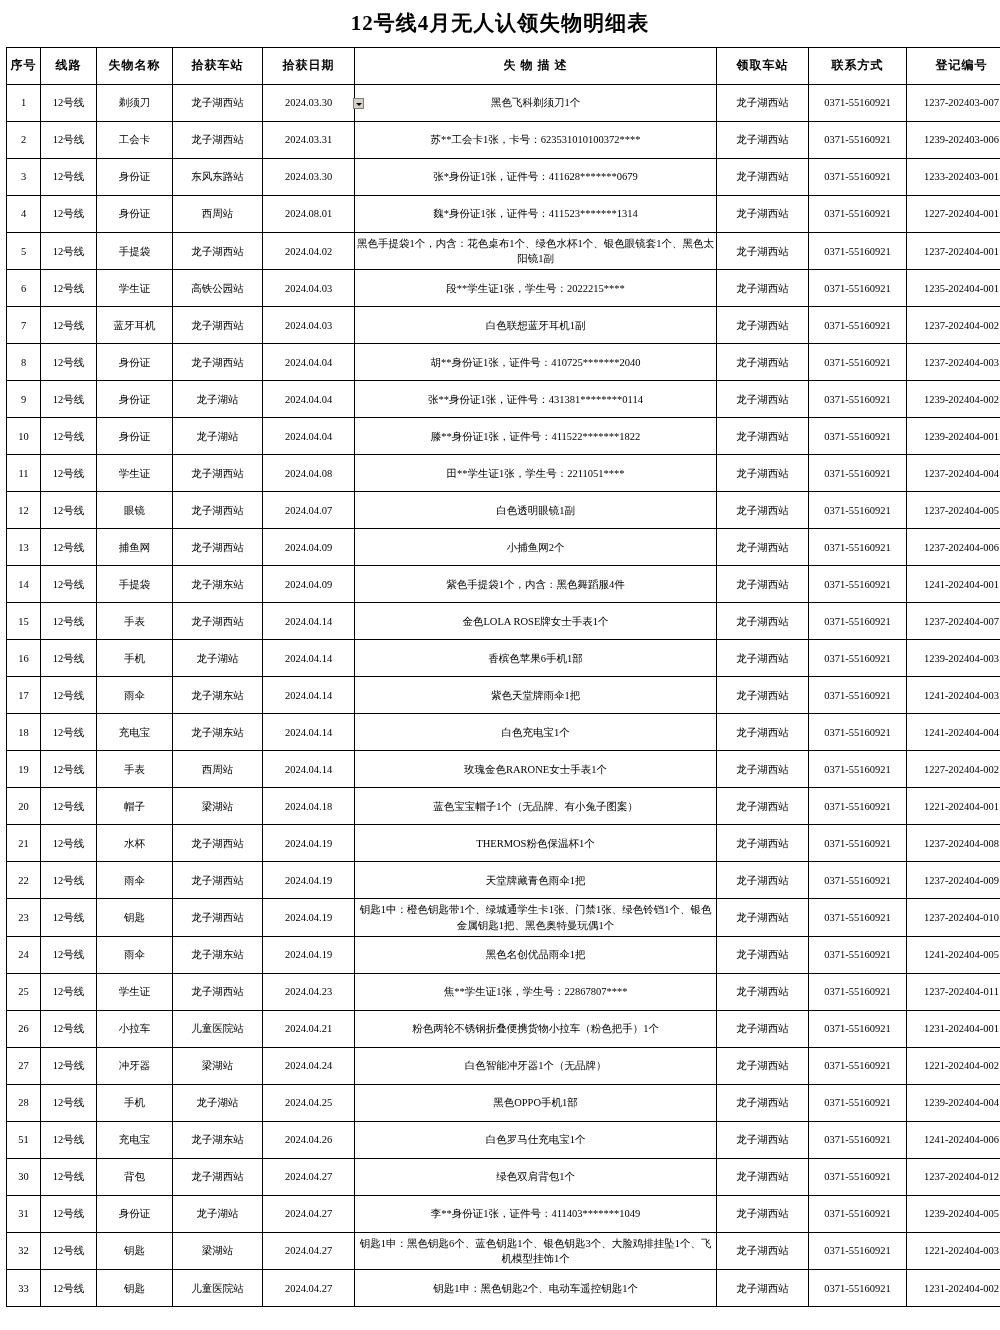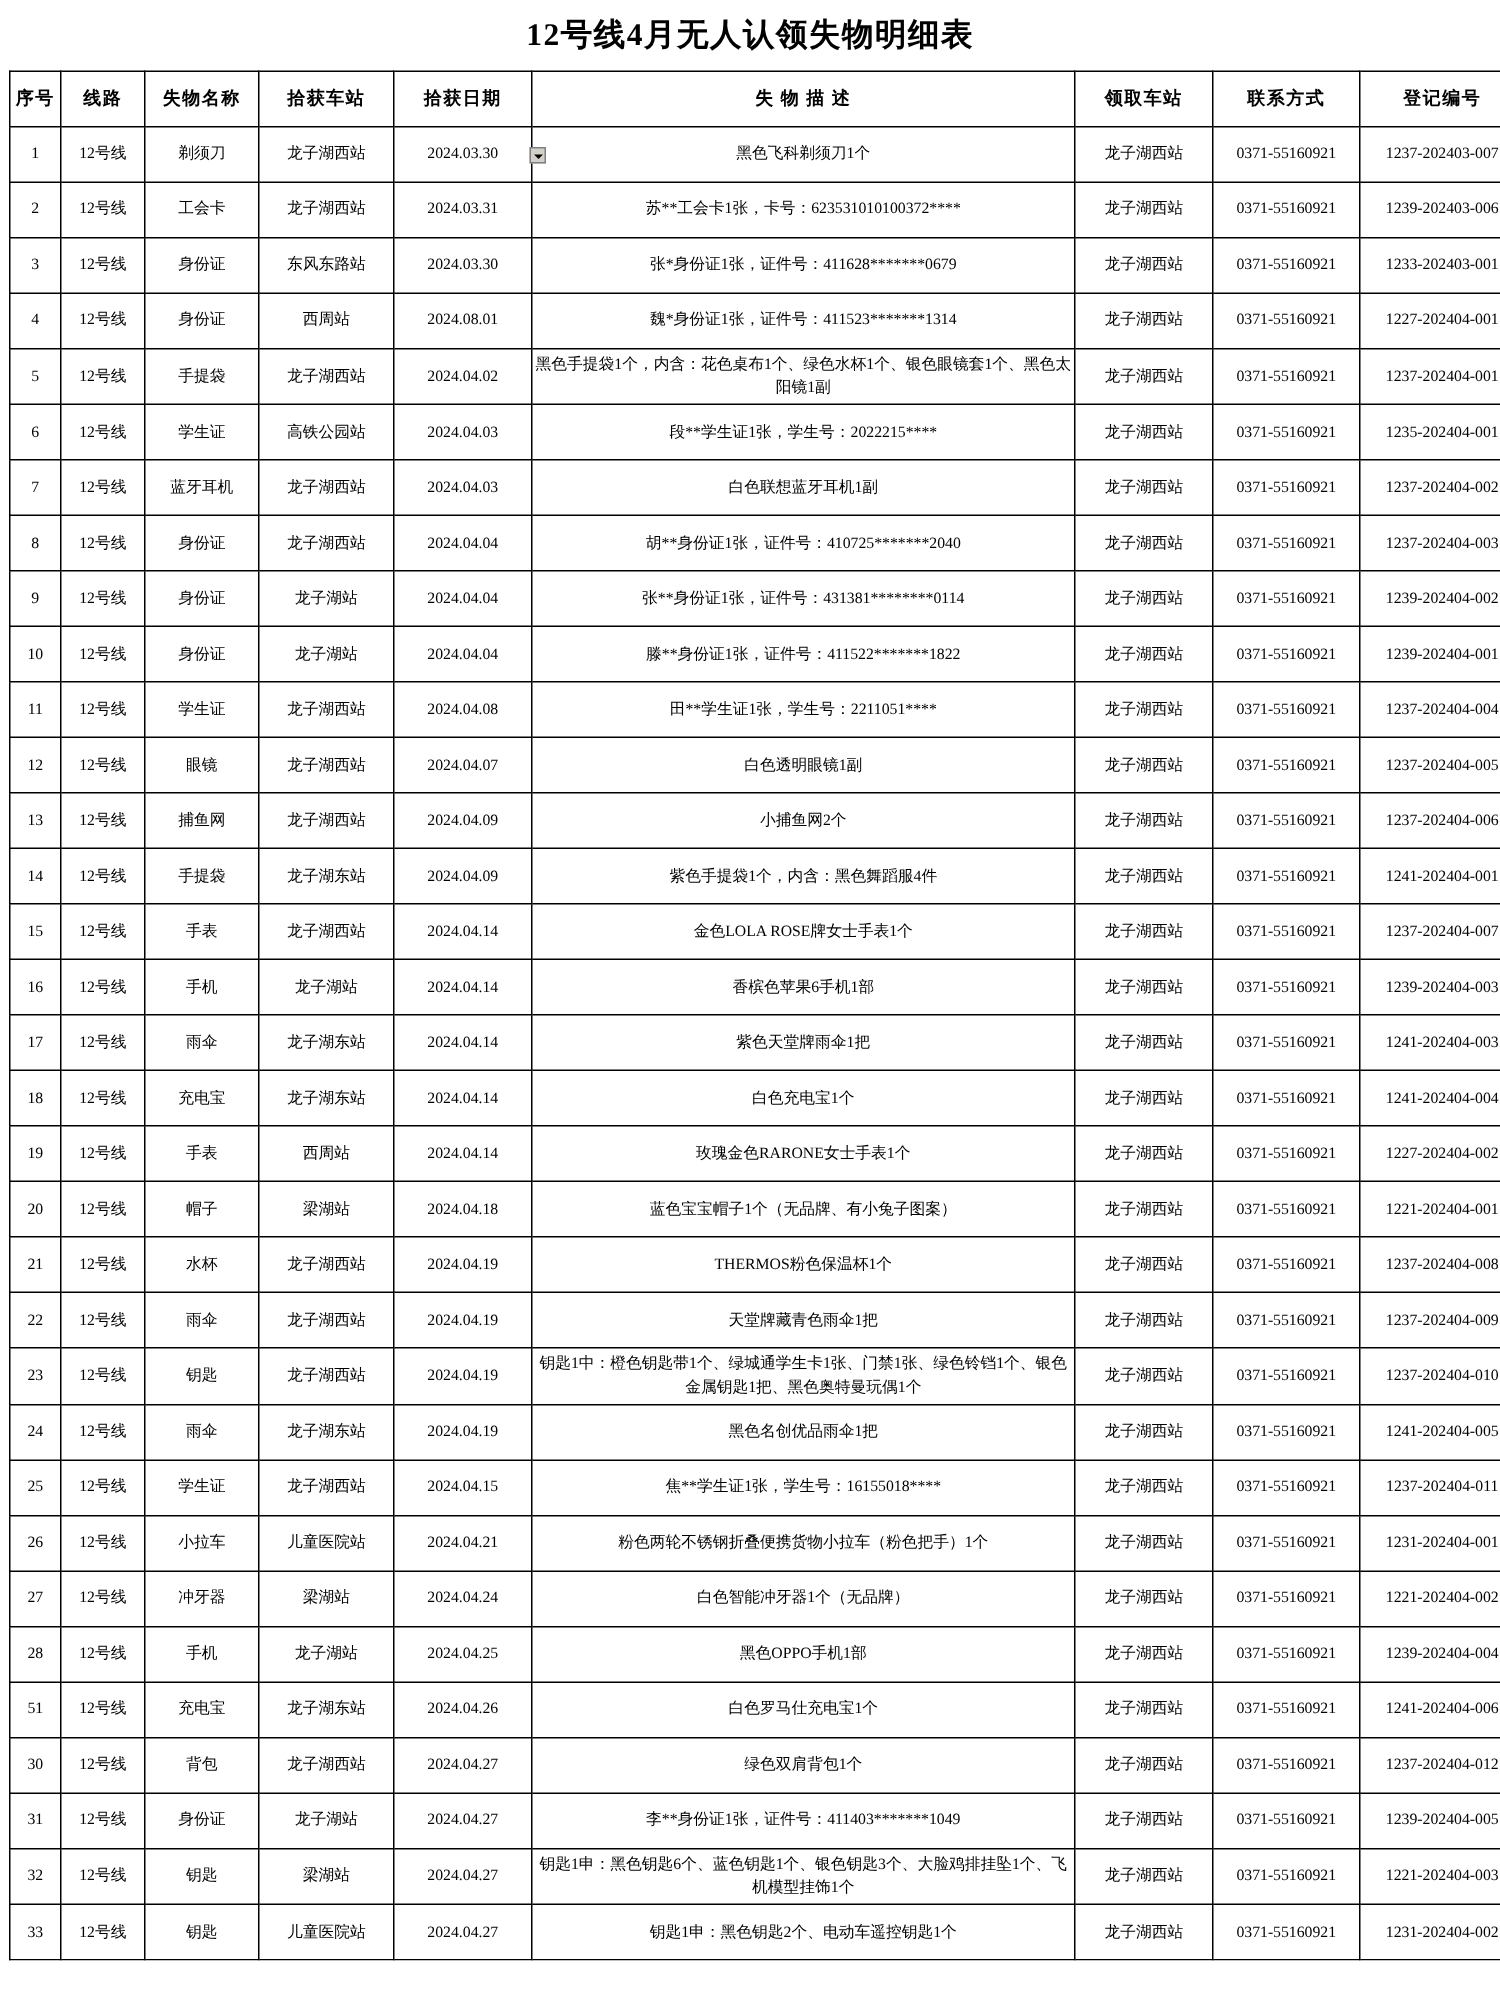--- a/index.html
+++ b/index.html
@@ -389,22 +389,22 @@
           <td class="desc">黑色名创优品雨伞1把</td>
           <td>龙子湖西站</td>
           <td>0371-55160921</td>
           <td>1241-202404-005</td>
         </tr>
         <tr>
           <td>25</td>
           <td>12号线</td>
           <td>学生证</td>
           <td>龙子湖西站</td>
-          <td>2024.04.15</td>
-          <td class="desc">焦**学生证1张，学生号：16155018****</td>
+          <td>2024.04.23</td>
+          <td class="desc">焦**学生证1张，学生号：22867807****</td>
           <td>龙子湖西站</td>
           <td>0371-55160921</td>
           <td>1237-202404-011</td>
         </tr>
         <tr>
           <td>26</td>
           <td>12号线</td>
           <td>小拉车</td>
           <td>儿童医院站</td>
           <td>2024.04.21</td>

